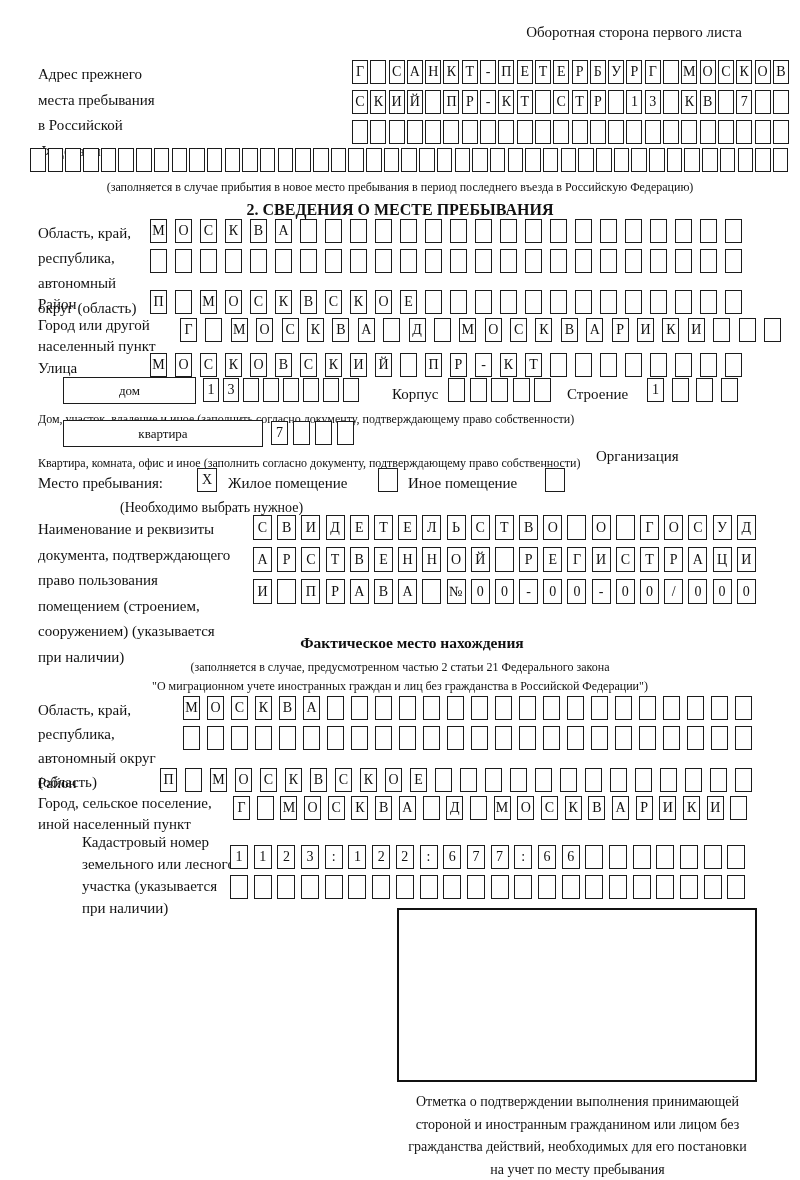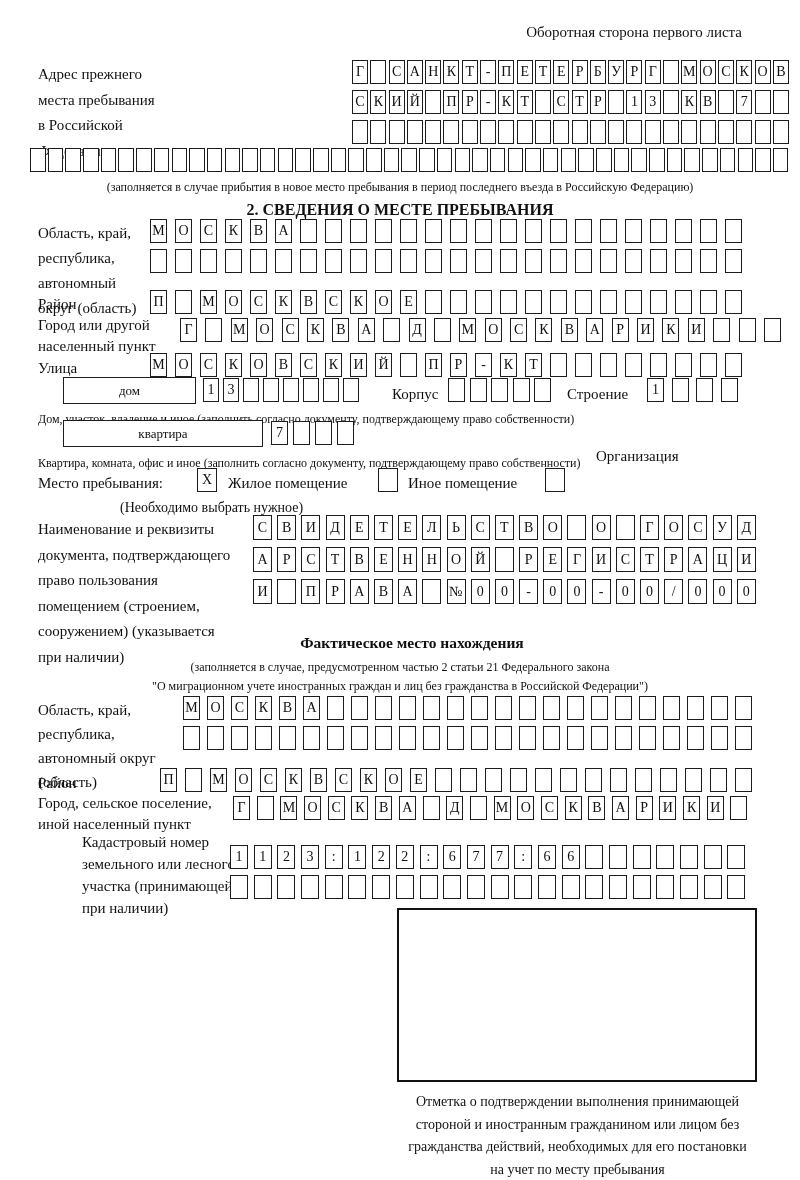--- a/index.html
+++ b/index.html
@@ -547,21 +547,21 @@
       <div class="cell">Р</div>
       <div class="cell">И</div>
       <div class="cell">К</div>
       <div class="cell">И</div>
       <div class="cell"></div>
     </div>
 
   <div class="lbl" style="left:54px;top:831px;margin-left:28px;--lh:22px;">
       <div class="ln">Кадастровый номер</div>
       <div class="ln">земельного или лесного</div>
-      <div class="ln">участка (принимающей</div>
+      <div class="ln">участка (указывается</div>
       <div class="ln">при наличии)</div>
     </div>
   <div class="grid" style="left:230px;top:845px;--cw:18px;--gap:5.7px;">
       <div class="cell">1</div>
       <div class="cell">1</div>
       <div class="cell">2</div>
       <div class="cell">3</div>
       <div class="cell">:</div>
       <div class="cell">1</div>
       <div class="cell">2</div>

